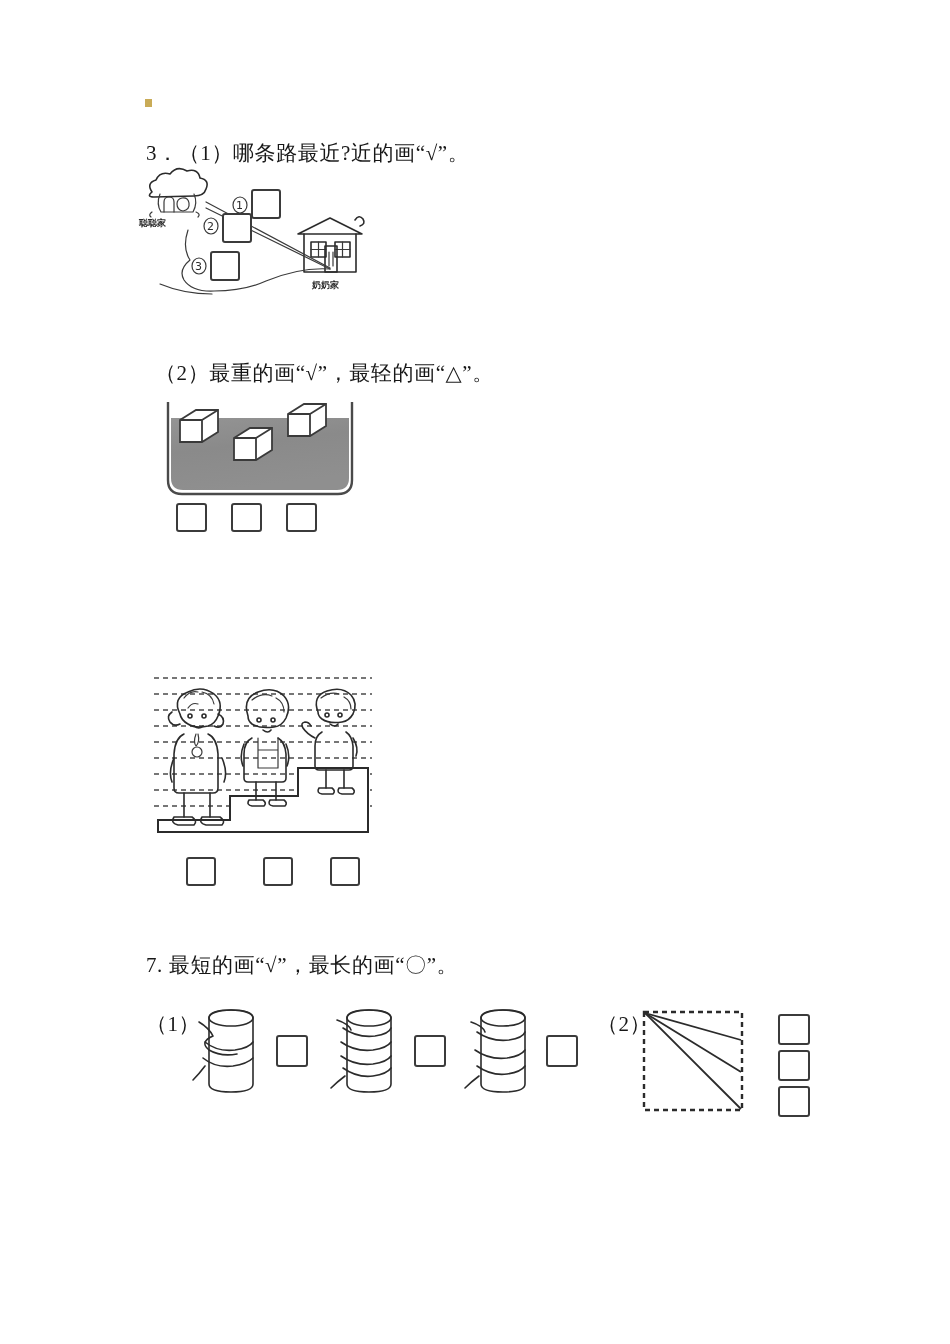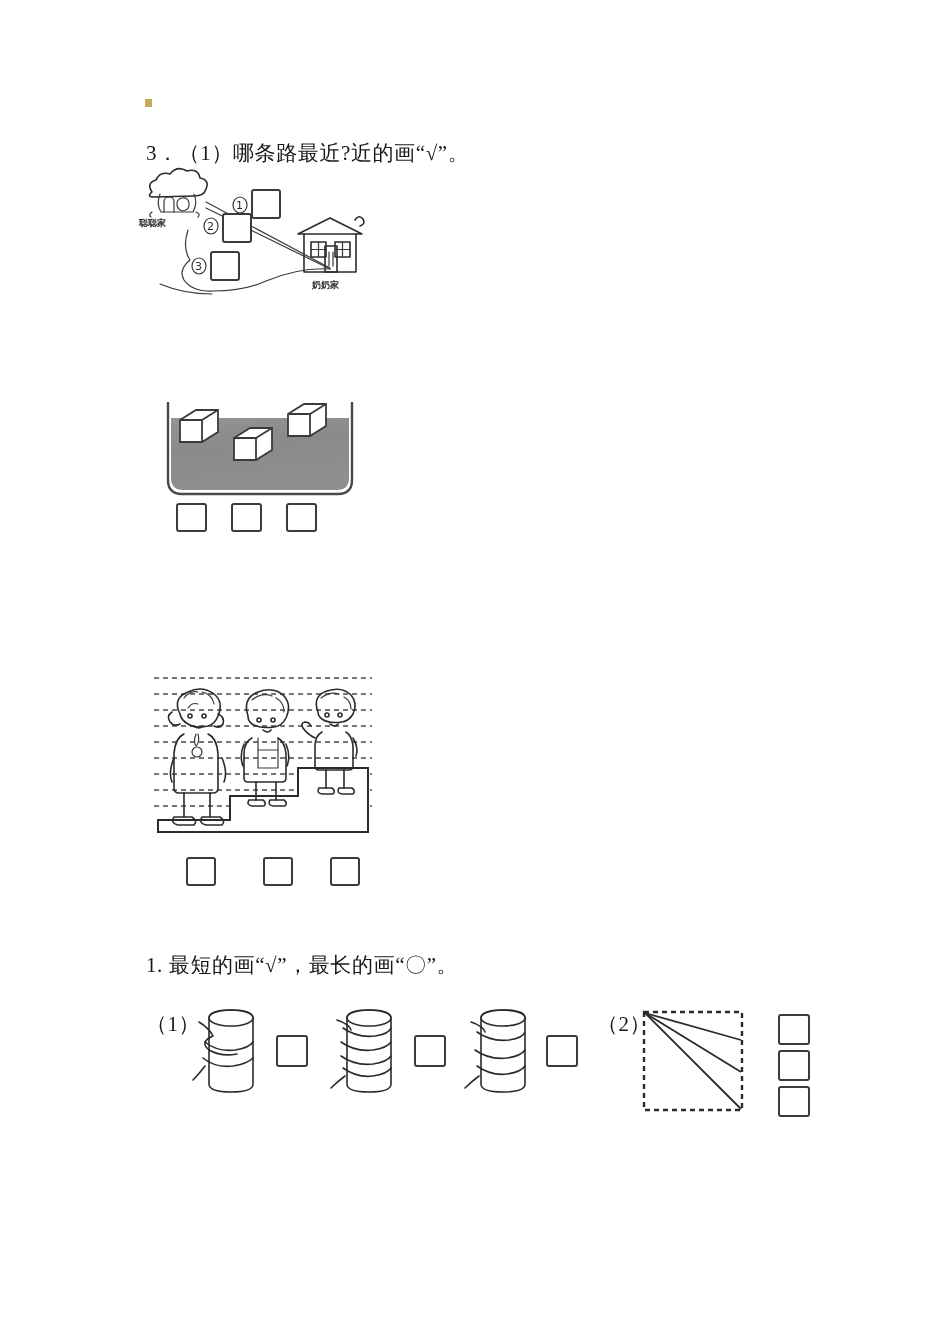--- a/index.html
+++ b/index.html
@@ -134,20 +134,21 @@
         <ellipse class="sketch-thin" cx="69" cy="94" rx="7" ry="8"></ellipse>
         <text class="circ-num" x="65" y="98">3</text>
       </g>
 
       <rect class="box-line" x="122" y="18" width="28" height="28" rx="2"></rect>
       <rect class="box-line" x="93" y="42" width="28" height="28" rx="2"></rect>
       <rect class="box-line" x="81" y="80" width="28" height="28" rx="2"></rect>
     </svg>
   </div>
 
+  <div class="q-text" style="left:155px; top:358px;">（2）最重的画“√”，最轻的画“△”。</div>
 
   <div class="fig" style="left:160px; top:396px;">
     <svg width="200" height="145" viewBox="0 0 200 145">
       <defs>
         <linearGradient id="waterGrad" x1="0" y1="0" x2="0.3" y2="1">
           <stop offset="0%" stop-color="#949494"></stop>
           <stop offset="45%" stop-color="#8a8a8a"></stop>
           <stop offset="100%" stop-color="#8f8f8f"></stop>
         </linearGradient>
       </defs>
@@ -239,21 +240,21 @@
         <path d="M167 116 q-3 5 3 6 l11 0 q3 -3 -1 -6 z"></path>
         <path d="M187 116 q-3 5 3 6 l11 0 q3 -3 -1 -6 z"></path>
       </g>
     </svg>
   </div>
 
   <div class="ansbox" style="left:186px; top:857px; width:30px; height:29px;"></div>
   <div class="ansbox" style="left:263px; top:857px; width:30px; height:29px;"></div>
   <div class="ansbox" style="left:330px; top:857px; width:30px; height:29px;"></div>
 
-  <div class="q-text" style="left:146px; top:950px;">1. 最短的画“√”，最长的画“〇”。</div>
+  <div class="q-text" style="left:146px; top:950px;">7. 最短的画“√”，最长的画“〇”。</div>
 
   <div class="subq" style="left:146px; top:1010px;">（1）</div>
 
   <div class="fig" style="left:195px; top:1002px;">
     <svg width="380" height="110" viewBox="0 0 380 110">
 
       <g>
         <path class="sketch" d="M14 16 q0 -8 22 -8 q22 0 22 8 l0 66 q0 8 -22 8 q-22 0 -22 -8 z"></path>
         <ellipse class="sketch" cx="36" cy="16" rx="22" ry="8"></ellipse>
         <path class="sketch" d="M4 20 q10 6 14 14 q-14 6 -4 14 q12 7 28 4"></path>

